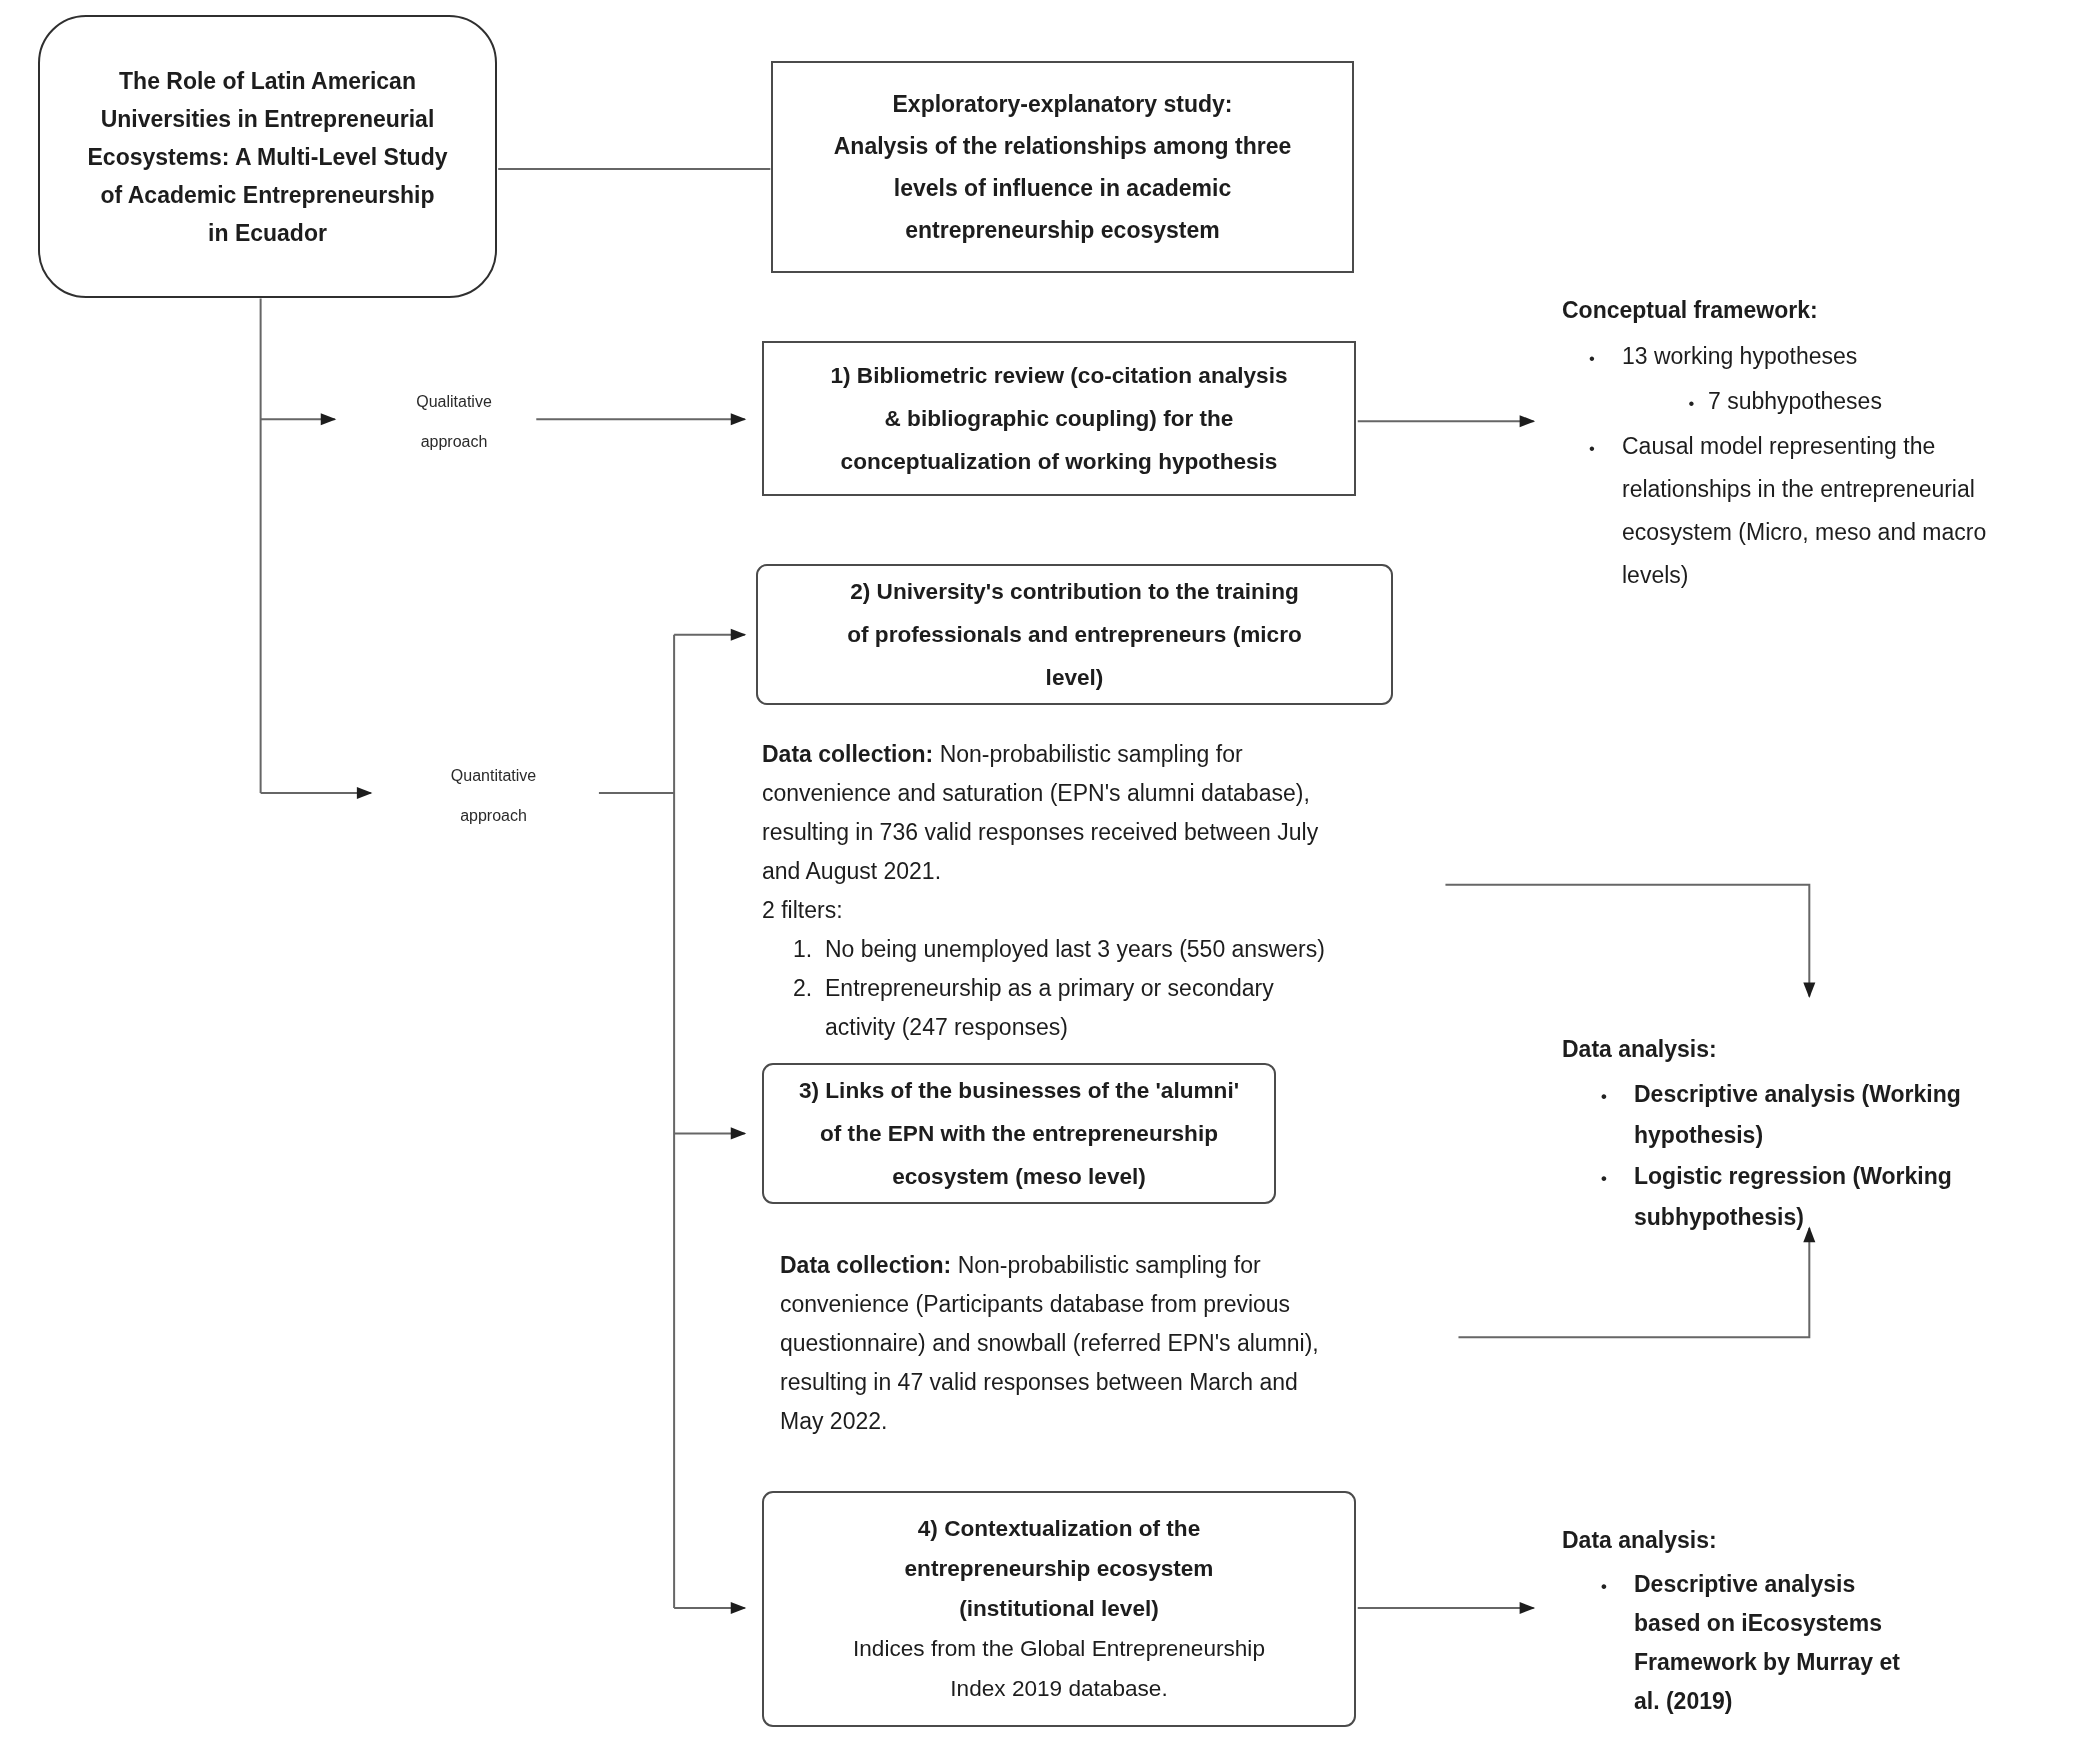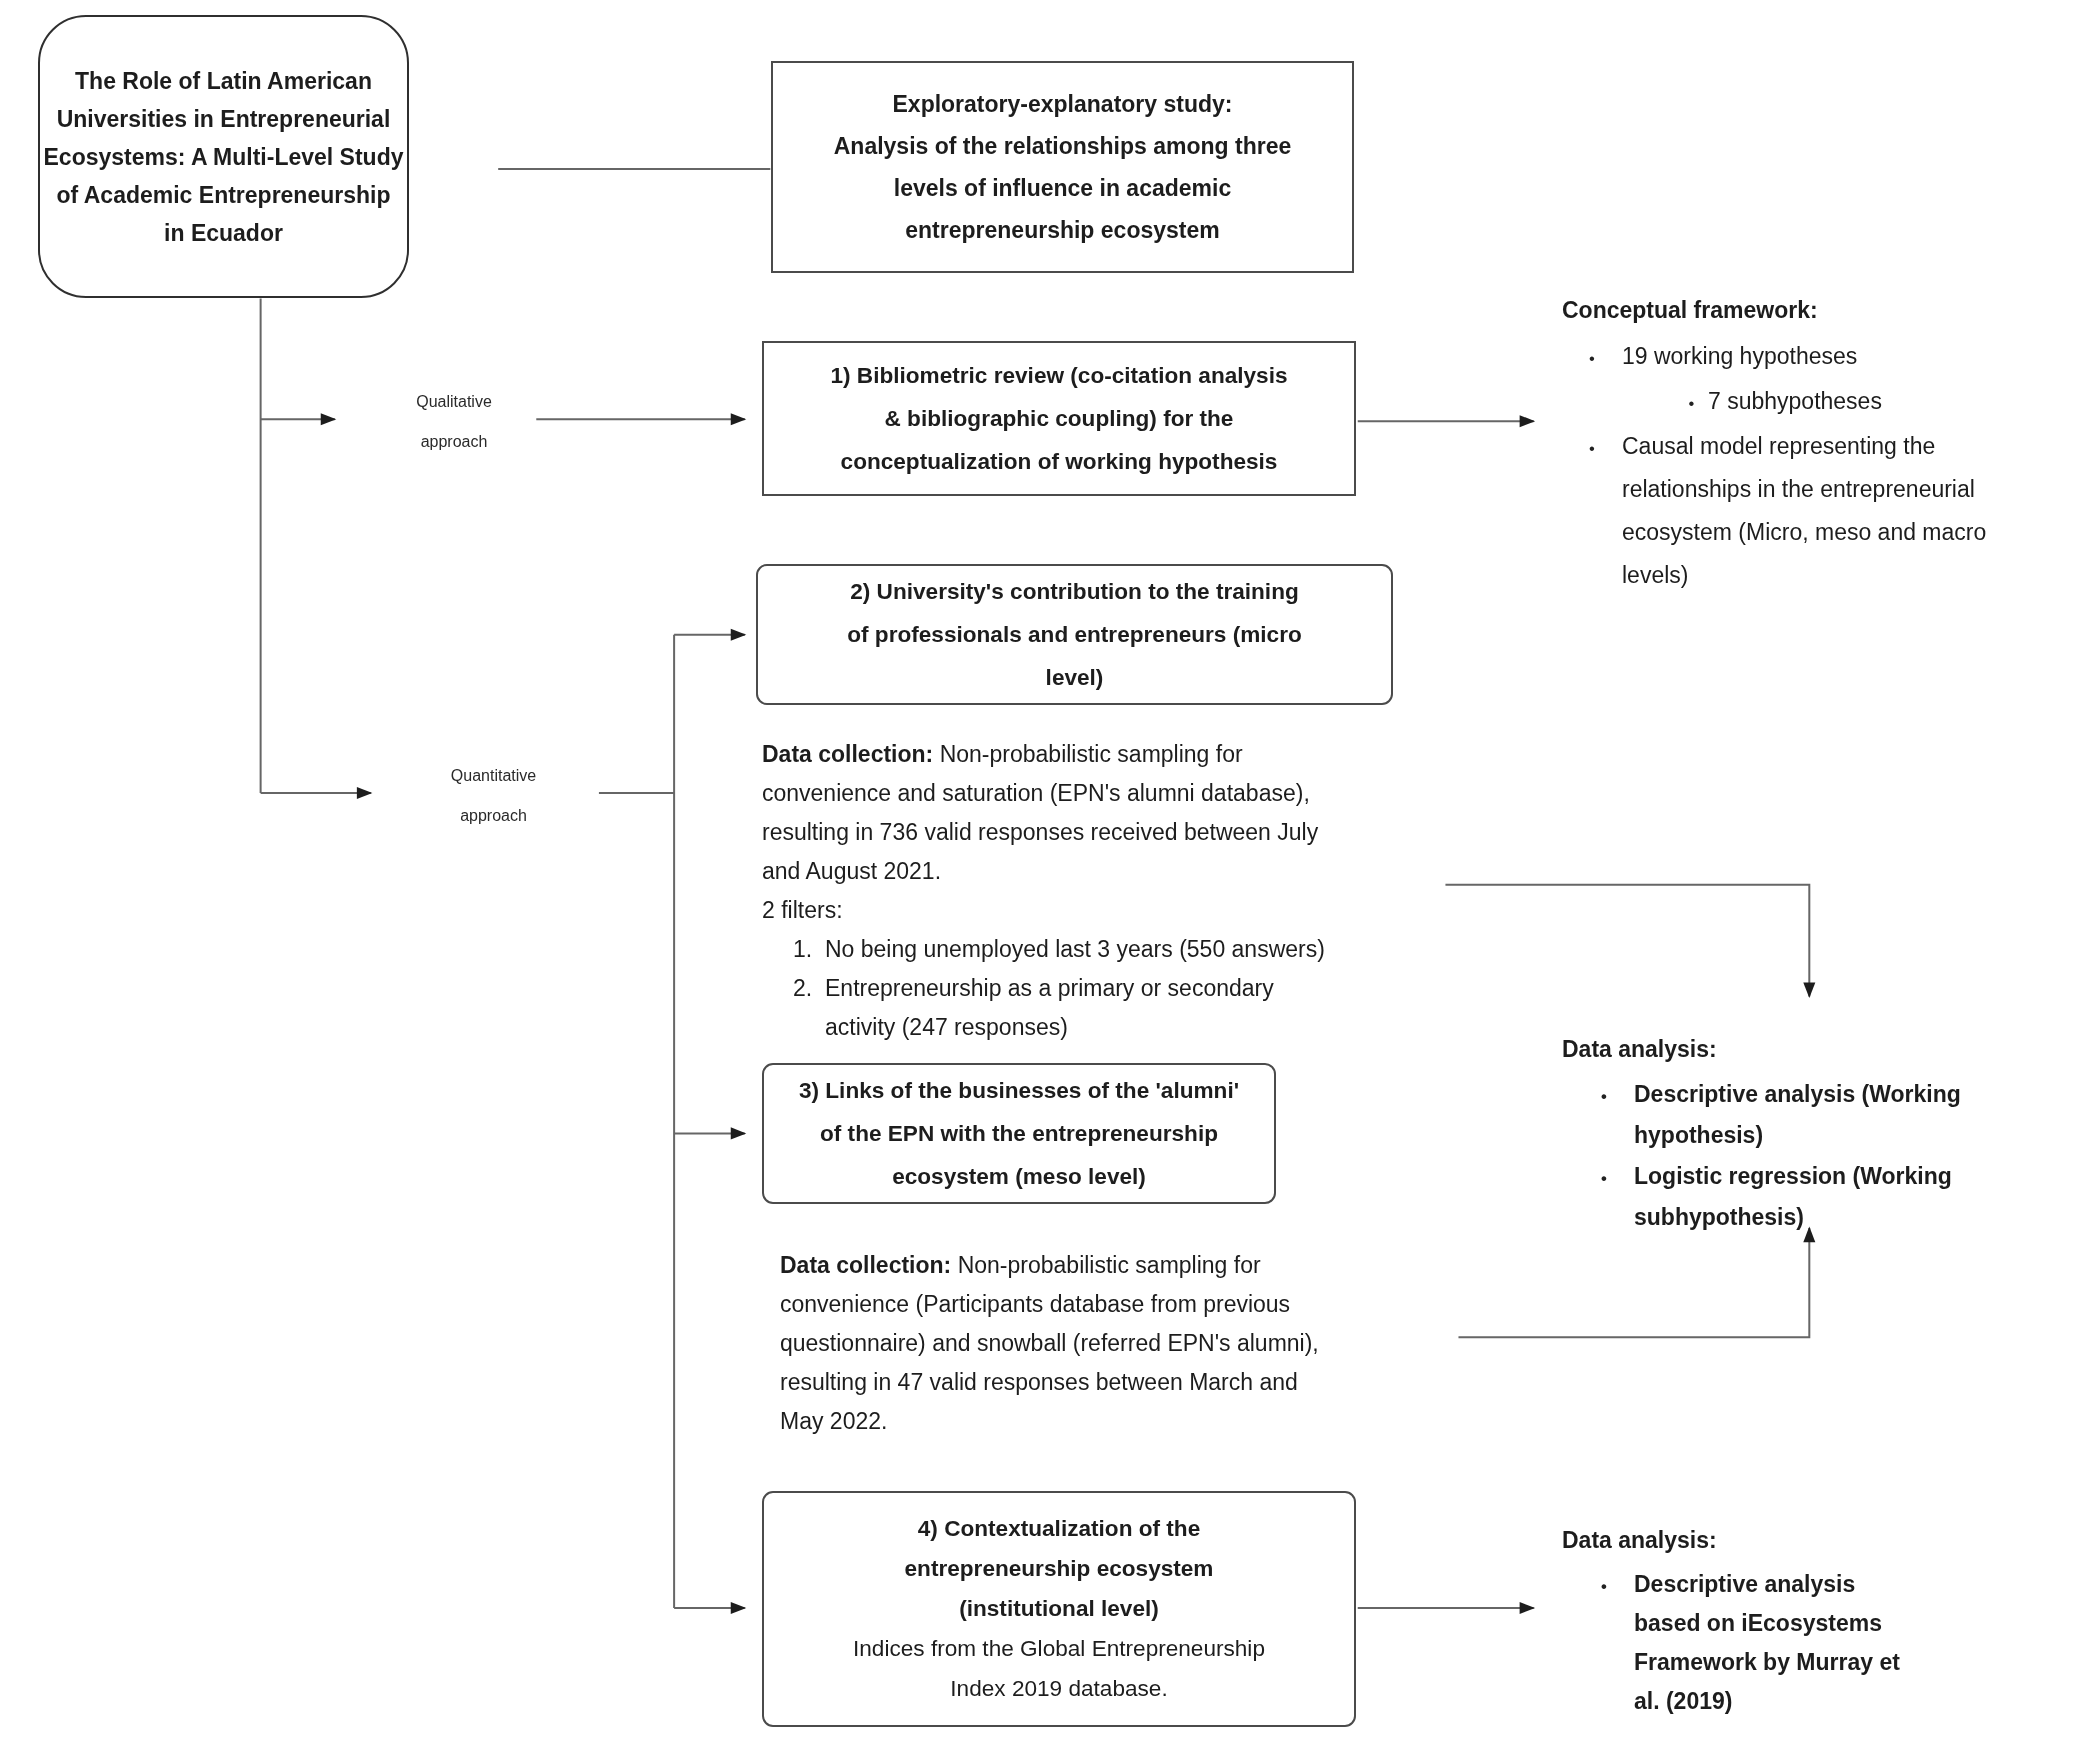--- a/index.html
+++ b/index.html
@@ -16,21 +16,21 @@
   .box{
     position:absolute;
     border:2px solid #4b4b4b;
     background:#ffffff;
     display:flex;align-items:center;justify-content:center;
     text-align:center;
     box-sizing:border-box;
   }
   .pre{white-space:pre-line;}
   .b{font-weight:bold;}
-  .title-box{left:38px;top:15px;width:371px;height:283px;border-radius:48px;border-color:#2f2f2f;border-width:2.5px;}
+  .title-box{left:38px;top:15px;width:459px;height:283px;border-radius:48px;border-color:#2f2f2f;border-width:2.5px;}
   .title-box .txt{font-weight:bold;font-size:23px;line-height:38px;}
   .study-box{left:771px;top:61px;width:583px;height:212px;}
   .study-box .txt{font-weight:bold;font-size:23px;line-height:42px;}
   .step1-box{left:762px;top:341px;width:594px;height:155px;}
   .step1-box .txt{font-weight:bold;font-size:22.6px;line-height:43px;}
   .step2-box{left:756px;top:564px;width:637px;height:141px;border-radius:11px;}
   .step2-box .txt{font-weight:bold;font-size:22.6px;line-height:43px;}
   .step3-box{left:762px;top:1063px;width:514px;height:141px;border-radius:11px;}
   .step3-box .txt{font-weight:bold;font-size:22.6px;line-height:43px;}
   .step4-box{left:762px;top:1491px;width:594px;height:236px;border-radius:11px;flex-direction:column;text-align:center;}
@@ -131,21 +131,21 @@
 entrepreneurship ecosystem
 (institutional level)</div>
     <div class="txt pre">Indices from the Global Entrepreneurship
 Index 2019 database.</div>
   </div>
 
   <div class="side-block" id="cf-block">
     <p class="side-heading">Conceptual framework:</p>
     <div class="li">
         <span class="dot"></span>
-        <span class="pre">19 working hypotheses</span>
+        <span class="pre">13 working hypotheses</span>
       </div>
     <div class="li sub">
         <span class="dot"></span>
         <span class="pre">7 subhypotheses</span>
       </div>
     <div class="li">
         <span class="dot"></span>
         <span class="pre">Causal model representing the
 relationships in the entrepreneurial
 ecosystem (Micro, meso and macro

